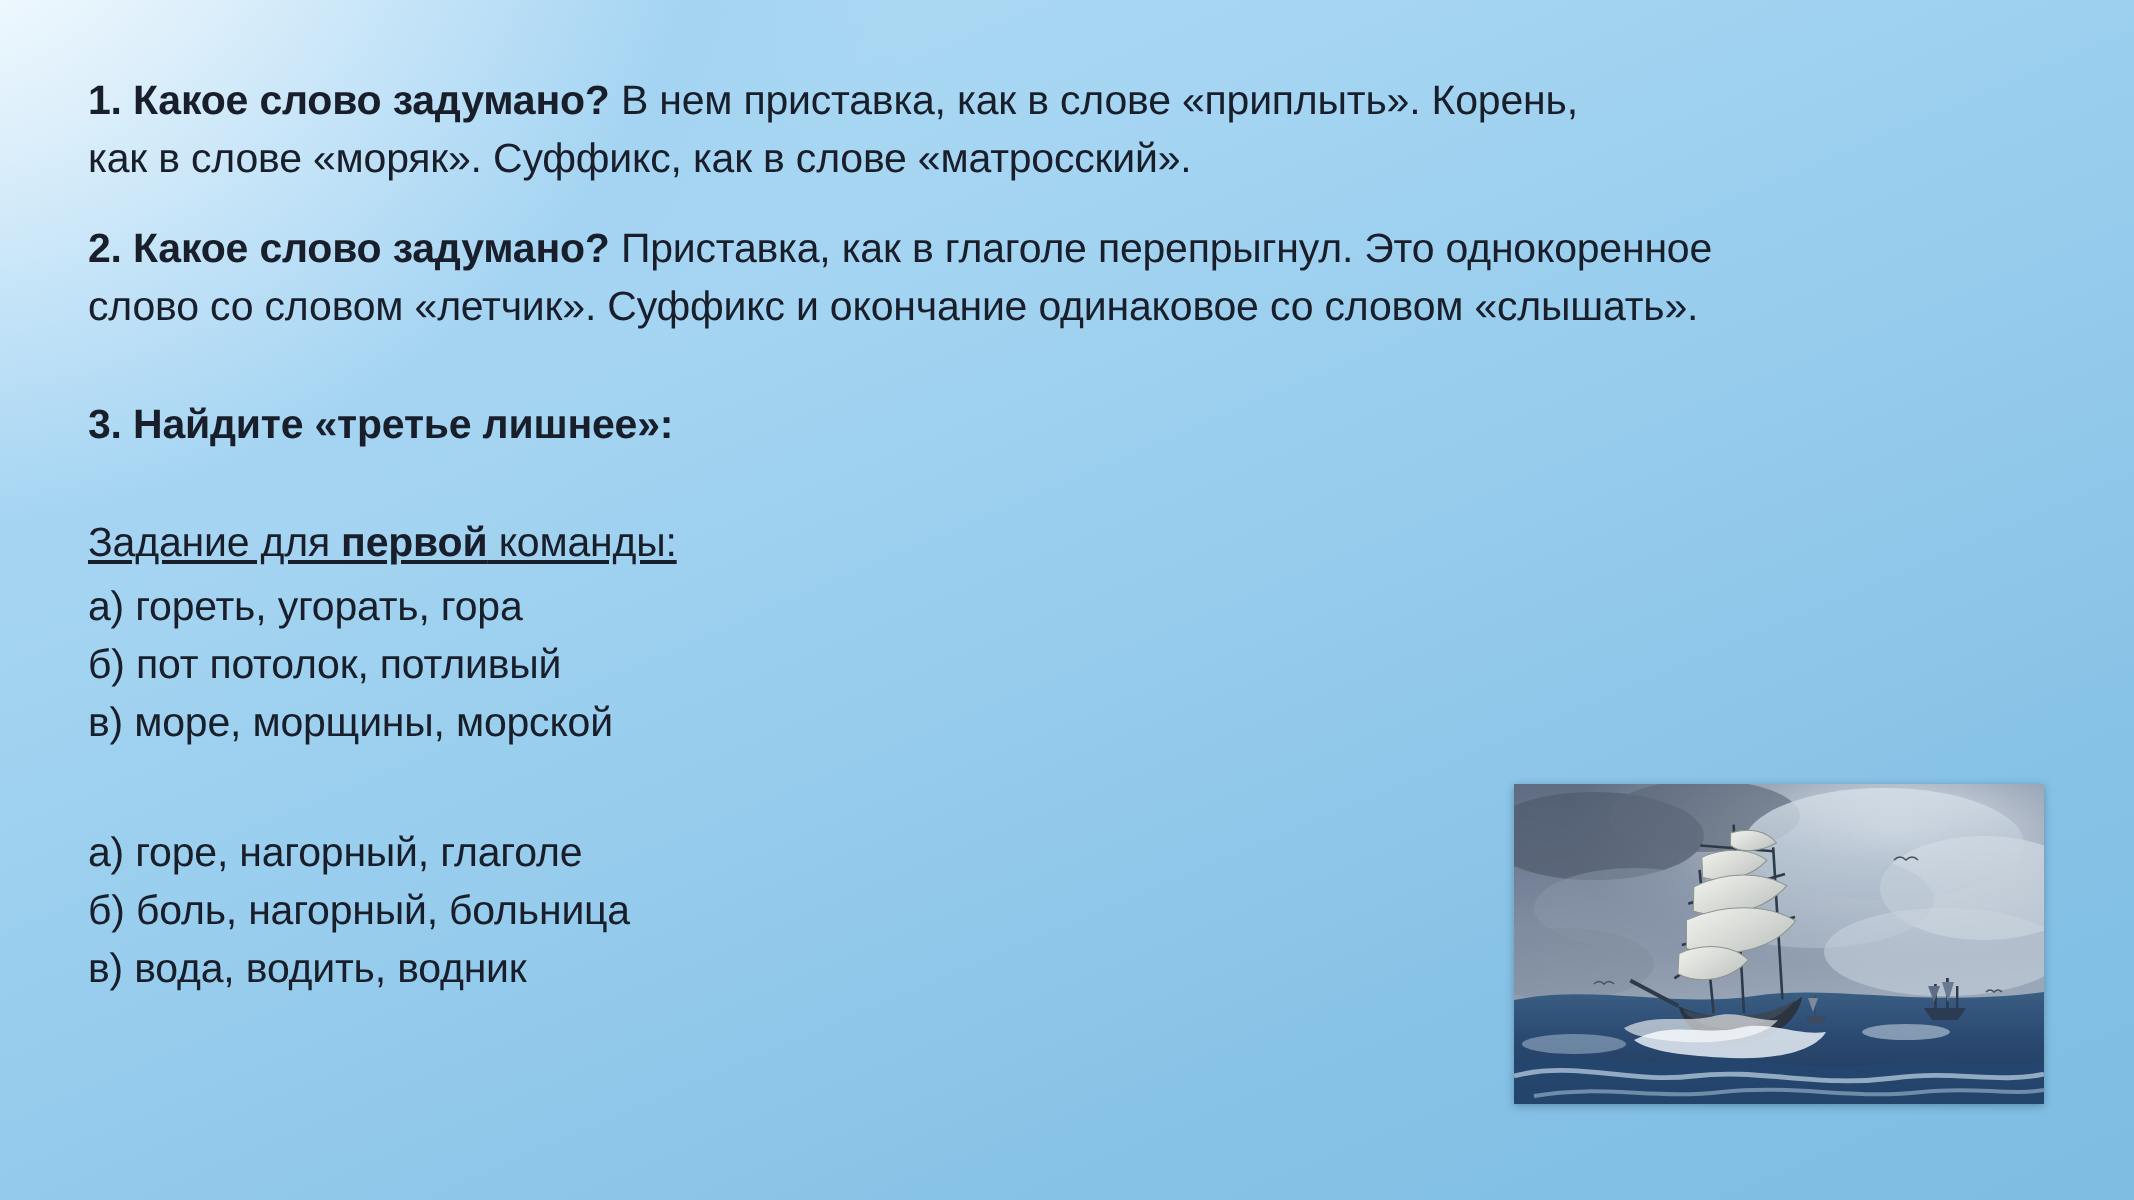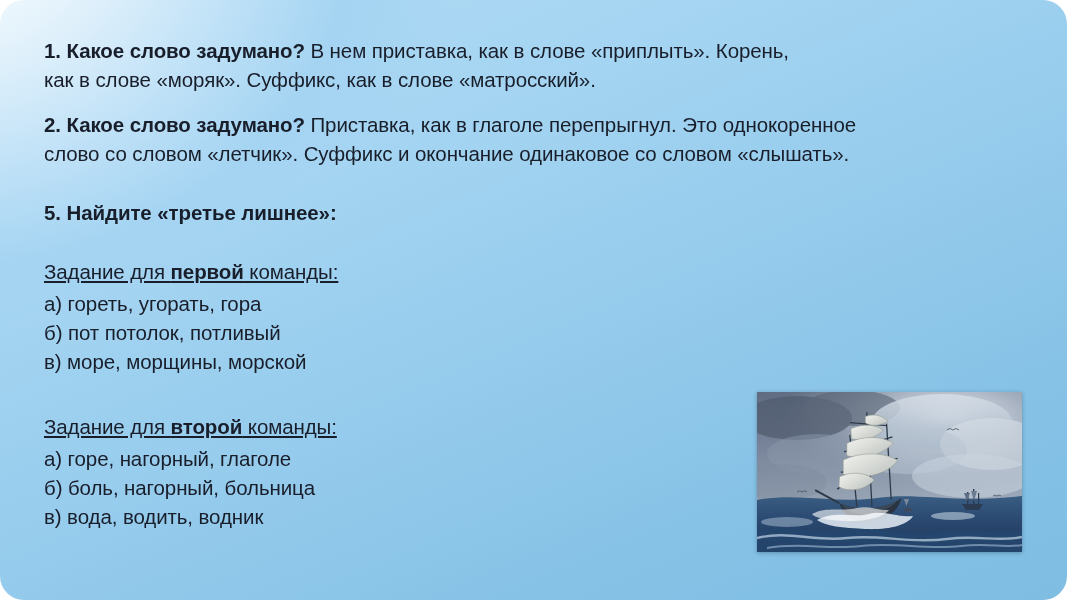--- a/index.html
+++ b/index.html
@@ -26,21 +26,20 @@
         #dff0fb 30%,
         #bfe1f7 50%,
         #a4d4f2 68%,
         rgba(164, 212, 242, 0) 86%),
       linear-gradient(157deg,
         #b4ddf5 0%,
         #a5d5f2 28%,
         #95cbec 55%,
         #86c2e6 78%,
         #7fbde3 100%);
-    border-radius: 24px;
   }
 
   .content {
     position: absolute;
     left: 44px;
     top: 30px;
     width: 990px;
   }
 
   .para {
@@ -109,31 +108,30 @@
 <div class="slide">
 
   <div class="content">
 
     <p class="para p1"><b>1.</b><span> </span><b>Какое слово задумано?</b><span> В нем приставка, как в слове «приплыть». Корень,
 как в слове «моряк». Суффикс, как в слове «матросский».</span></p>
 
     <p class="para p2"><b>2.</b><span> </span><b>Какое слово задумано?</b><span> Приставка, как в глаголе перепрыгнул. Это однокоренное
 слово со словом «летчик». Суффикс и окончание одинаковое со словом «слышать».</span></p>
 
-    <p class="q3">5. Найдите «третье лишнее»:</p>
+    <p class="q3">3. Найдите «третье лишнее»:</p>
 
     <div class="team-block">
       <div class="team-title"><span>Задание для </span><b>первой</b><span> команды:</span></div>
       <p class="team-item">а) гореть, угорать, гора</p>
       <p class="team-item">б) пот потолок, потливый</p>
       <p class="team-item">в) море, морщины, морской</p>
     </div>
 
     <div class="team-block second">
-      <div class="team-title"><span>Задание для </span><b>второй</b><span> команды:</span></div>
       <p class="team-item">а) горе, нагорный, глаголе</p>
       <p class="team-item">б) боль, нагорный, больница</p>
       <p class="team-item">в) вода, водить, водник</p>
     </div>
 
   </div>
 
   <div class="ship-figure">
     <svg viewBox="0 0 265 160" preserveAspectRatio="none">
       <defs>

